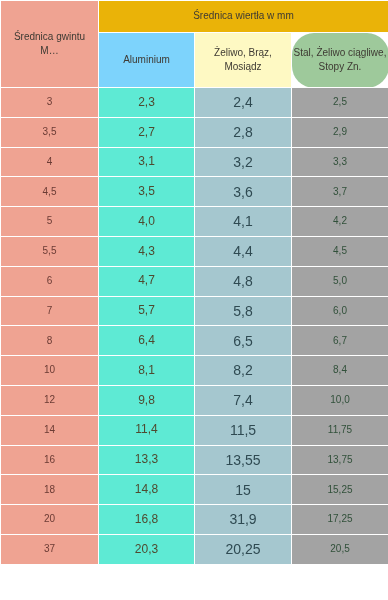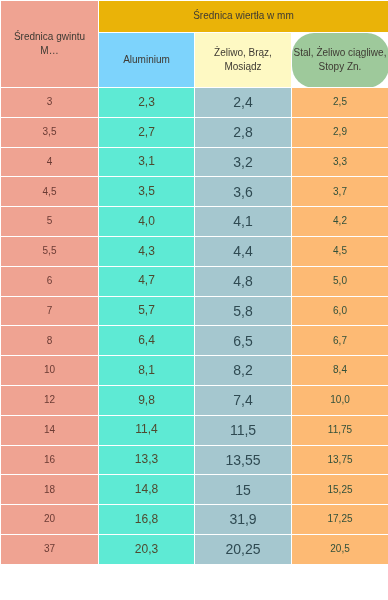--- a/index.html
+++ b/index.html
@@ -71,21 +71,21 @@
     color: #36503a;
     padding: 0 4px;
     border-radius: 22px;
   }
 
   
   .drill-table tbody tr { height: 29.8px; }
   td.cell-thread { background: #efa392; color: #6b3b34; font-size: 10px; }
   td.cell-alu    { background: #5eead4; color: #4f4a30; font-size: 12px; }
   td.cell-cast   { background: #a5c7cf; color: #2f4a52; font-size: 14px; }
-  td.cell-steel  { background: #fdba74; color: #31503a; font-size: 10px; }
+  td.cell-steel  { background: #a3a3a3; color: #31503a; font-size: 10px; }
 </style>
 </head>
 <body>
 
 <table class="drill-table">
   <colgroup>
     <col class="c-thread">
       <col class="c-alu">
       <col class="c-cast">
       <col class="c-steel">

